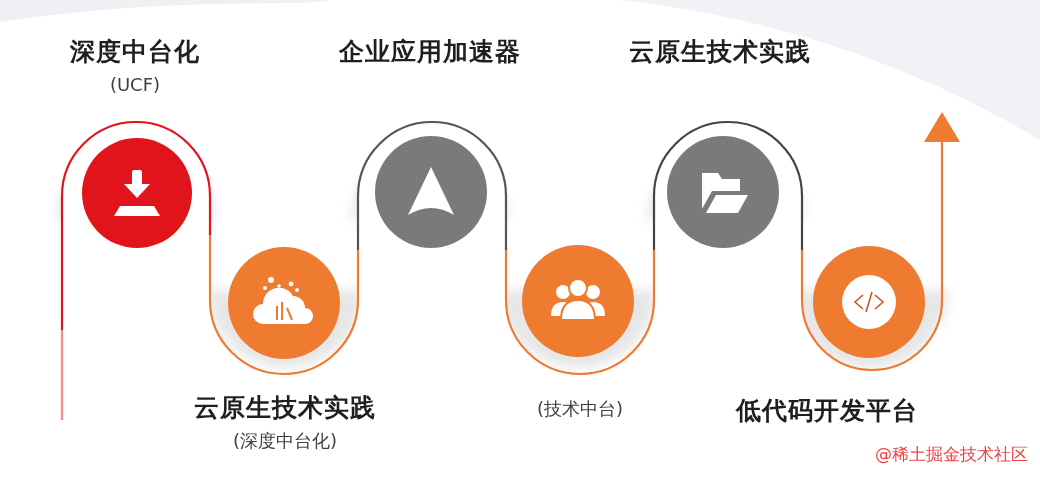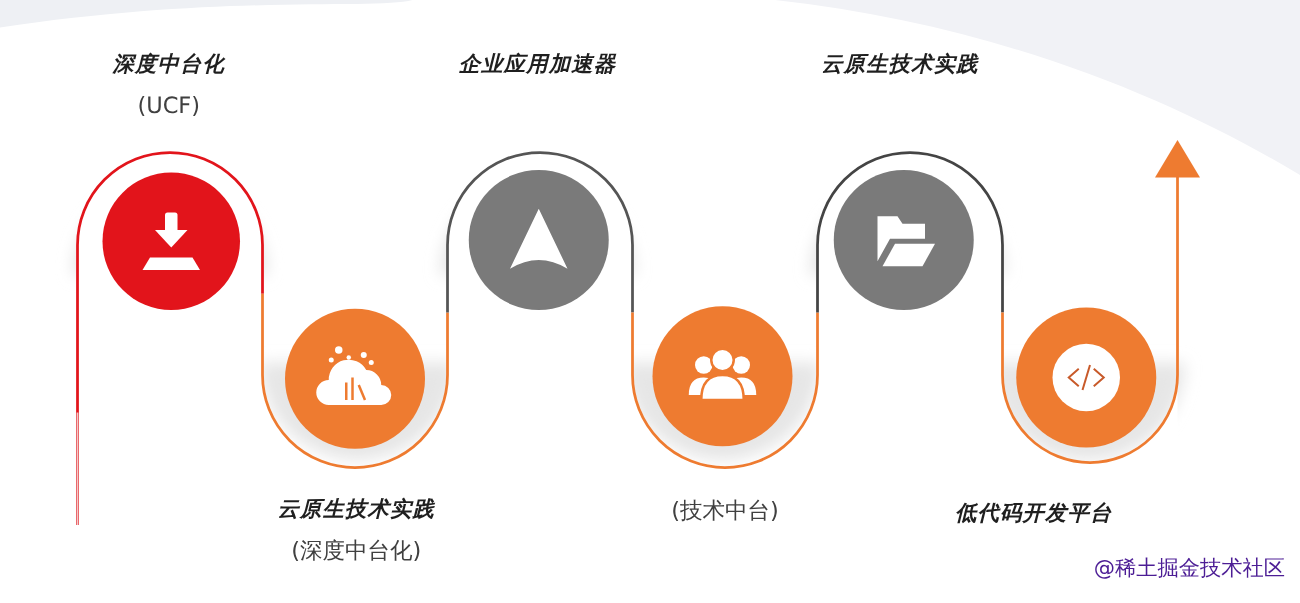--- a/index.html
+++ b/index.html
@@ -9,24 +9,24 @@
     font-family: "DejaVu Sans", "Liberation Sans", sans-serif;
   }
   .bg-wave {
     position: absolute; inset: 0; z-index: 0;
   }
   .stage { position: absolute; left: 0; top: 0; width: 1040px; height: 482px; z-index: 1; }
   .label {
     position: absolute; text-align: center; color: #1f1f1f; z-index: 3;
     white-space: nowrap;
   }
-  .label .title { font-size: 17px; font-weight: bold; letter-spacing: 1px; display: block; line-height: 32px; font-style: italic; }
+  .label .title { font-size: 25px; font-weight: bold; letter-spacing: 1px; display: block; line-height: 32px; }
   .label .sub { font-size: 18px; color: #404040; display: block; line-height: 26px; margin-top: 4px; }
   .watermark {
-    position: absolute; right: 12px; bottom: 16px; font-size: 17px; color: #4c1d95; z-index: 3;
+    position: absolute; right: 12px; bottom: 16px; font-size: 17px; color: #ef4444; z-index: 3;
   }
   .node {
     position: absolute; border-radius: 50%; display: flex; align-items: center; justify-content: center; z-index: 2;
   }
 </style>
 </head>
 <body>
 
 <svg class="bg-wave" width="1040" height="482" viewBox="0 0 1040 482">
   <defs>

